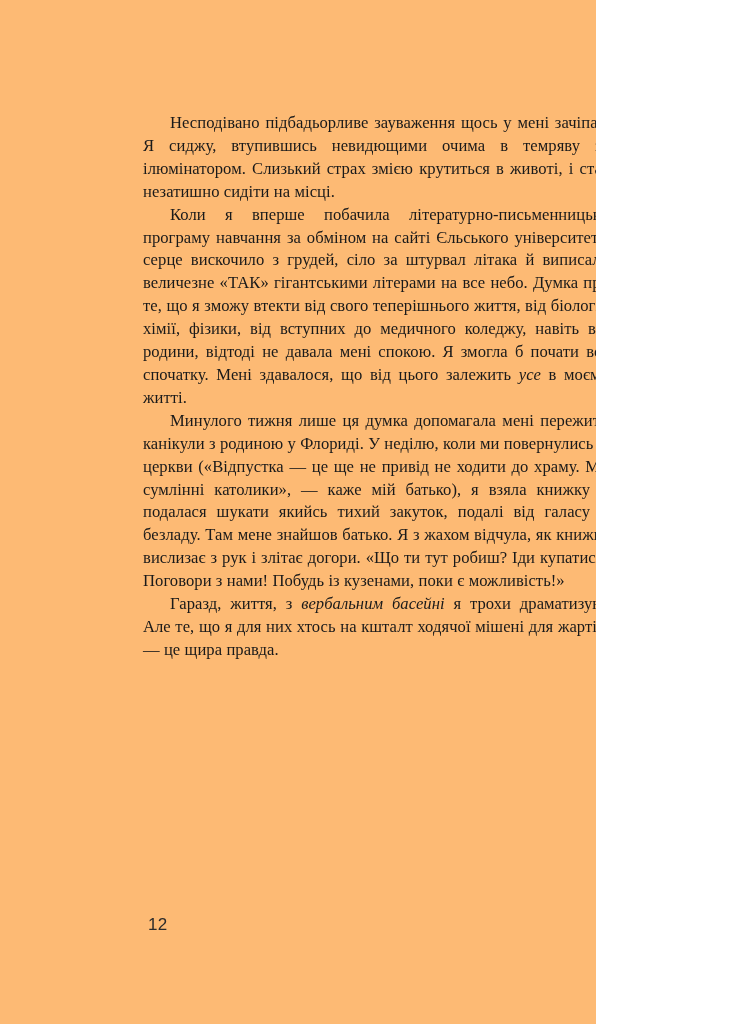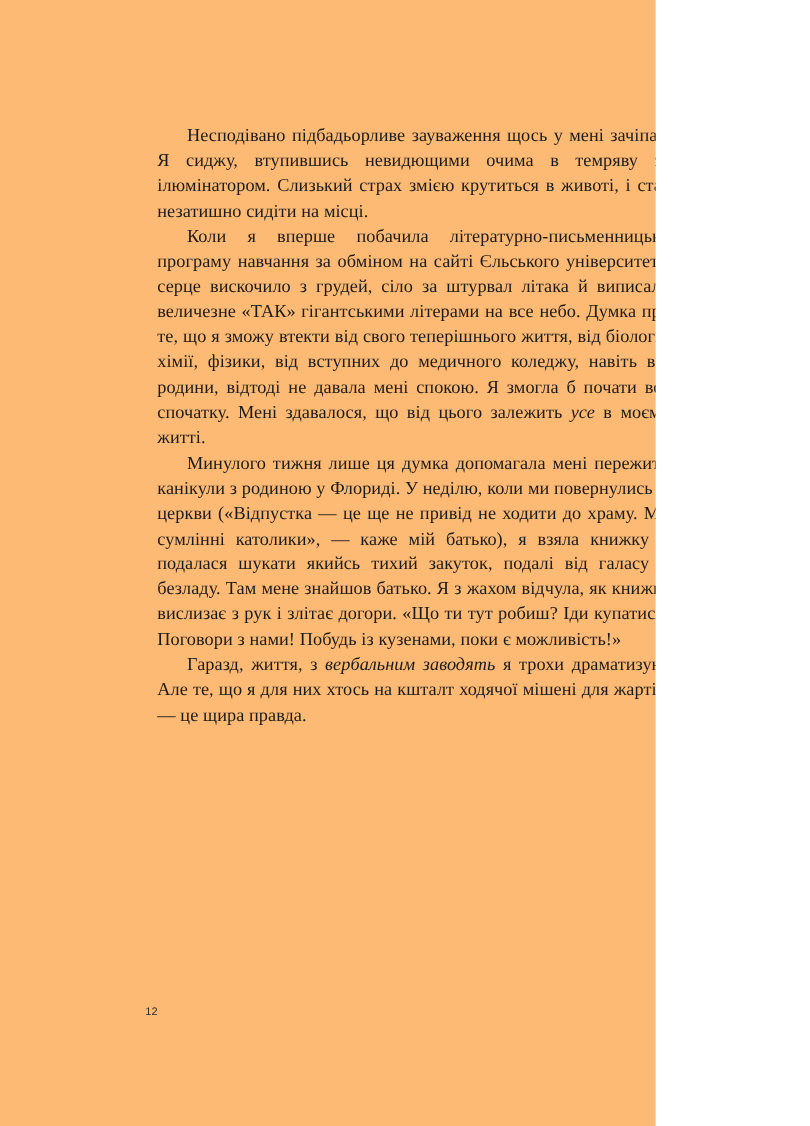--- a/index.html
+++ b/index.html
@@ -33,35 +33,35 @@
     hyphens: manual;
     -webkit-hyphens: manual;
     word-spacing: 0.1px;
     letter-spacing: 0.05px;
   }
   .para em {
     font-style: italic;
   }
   #folio {
     position: absolute;
-    left: 132px;
+    left: 148px;
     top: 915px;
     font-family: "Liberation Sans", "DejaVu Sans", sans-serif;
-    font-size: 10px;
+    font-size: 17px;
     color: #2b2b2b;
     letter-spacing: 0.2px;
   }
 </style>
 </head>
 <body>
 
 <div id="page">
 
   <div id="text-block">
       <p class="para"><span>Несподівано підбадьорливе зауваження щось у мені зачіпає. Я сиджу, втупившись невидющими очима в темряву за ілюмінатором. Слизький страх змією крутиться в животі, і стає незатишно сидіти на місці.</span></p>
       <p class="para"><span>Коли я вперше побачила літературно-письменницьку програму навчання за обміном на сайті Єльського університету, серце вискочило з грудей, сіло за штурвал літака й виписало величезне «ТАК» гігантськими літерами на все небо. Думка про те, що я зможу втекти від свого теперішнього життя, від біології, хімії, фізики, від вступних до медичного коледжу, навіть від родини, відтоді не давала мені спокою. Я змогла б почати все спочатку. Мені здавалося, що від цього залежить </span><em>усе</em><span> в моєму житті.</span></p>
       <p class="para"><span>Минулого тижня лише ця думка допомагала мені пережити канікули з родиною у Флориді. У неділю, коли ми повернулись із церкви («Відпустка — це ще не привід не ходити до храму. Ми сумлінні католики», — каже мій батько), я взяла книжку й подалася шукати якийсь тихий закуток, подалі від галасу й безладу. Там мене знайшов батько. Я з жахом відчула, як книжка вислизає з рук і злітає догори. «Що ти тут робиш? Іди купатися! Поговори з нами! Побудь із кузенами, поки є можливість!»</span></p>
-      <p class="para"><span>Гаразд, життя, з </span><em>вербальним заводять</em><span> я трохи драматизую. Але те, що я для них хтось на кшталт ходячої мішені для жартів, — це щира правда.</span></p>
+      <p class="para"><span>Гаразд, життя, з </span><em>вербальним басейні</em><span> я трохи драматизую. Але те, що я для них хтось на кшталт ходячої мішені для жартів, — це щира правда.</span></p>
     </div>
 
   <div id="folio">12</div>
 
 </div>
 
 </body></html>

